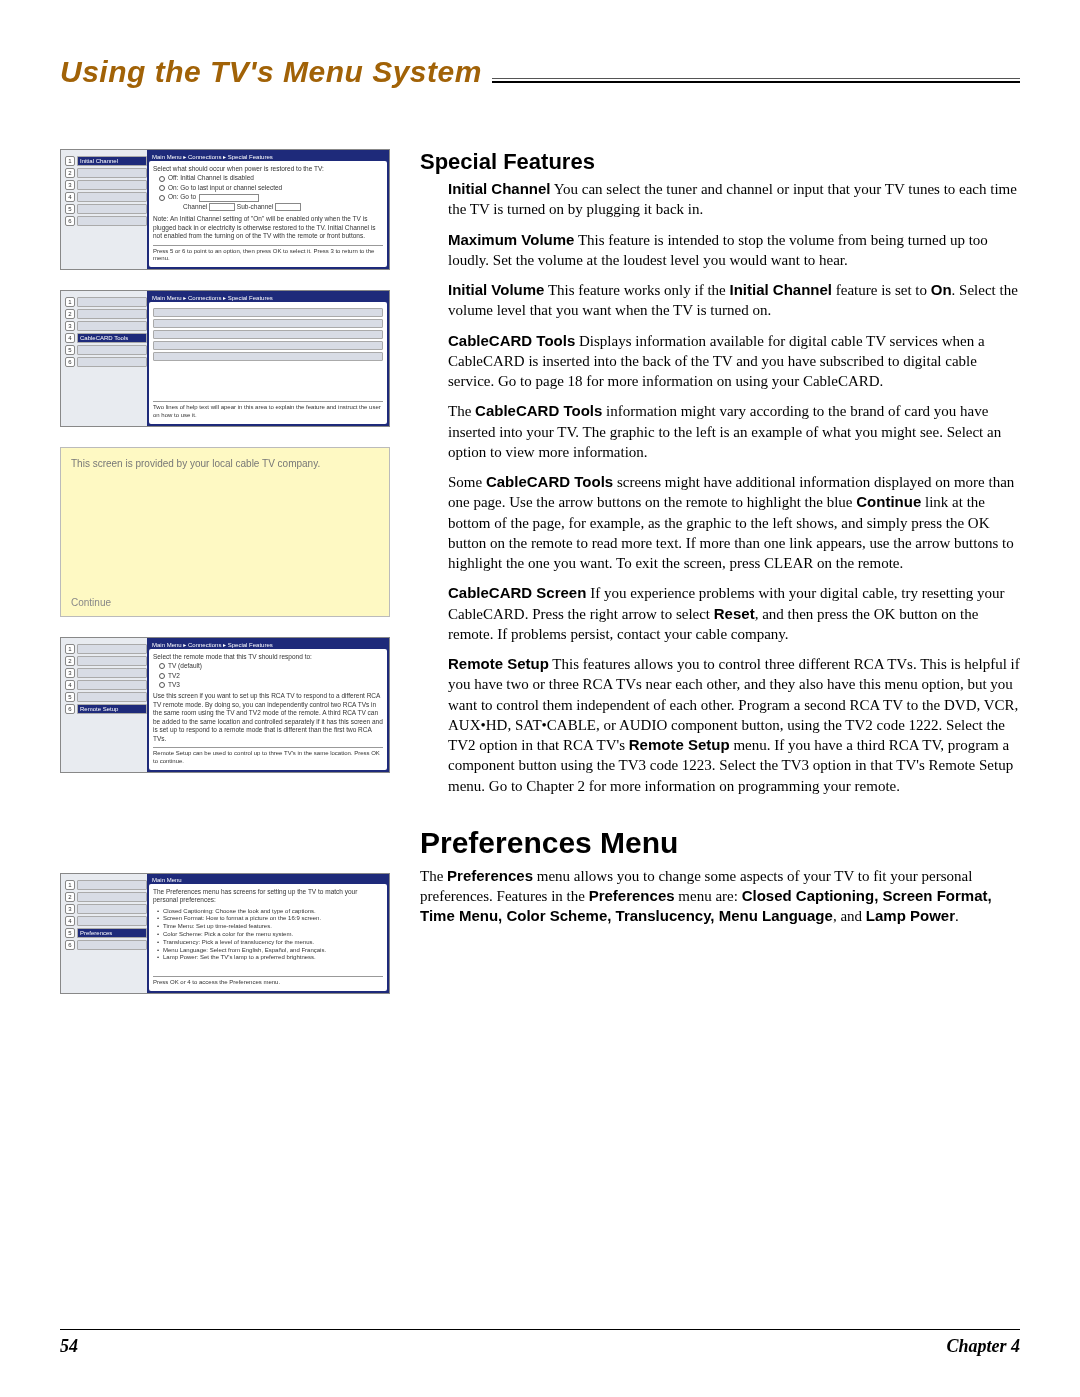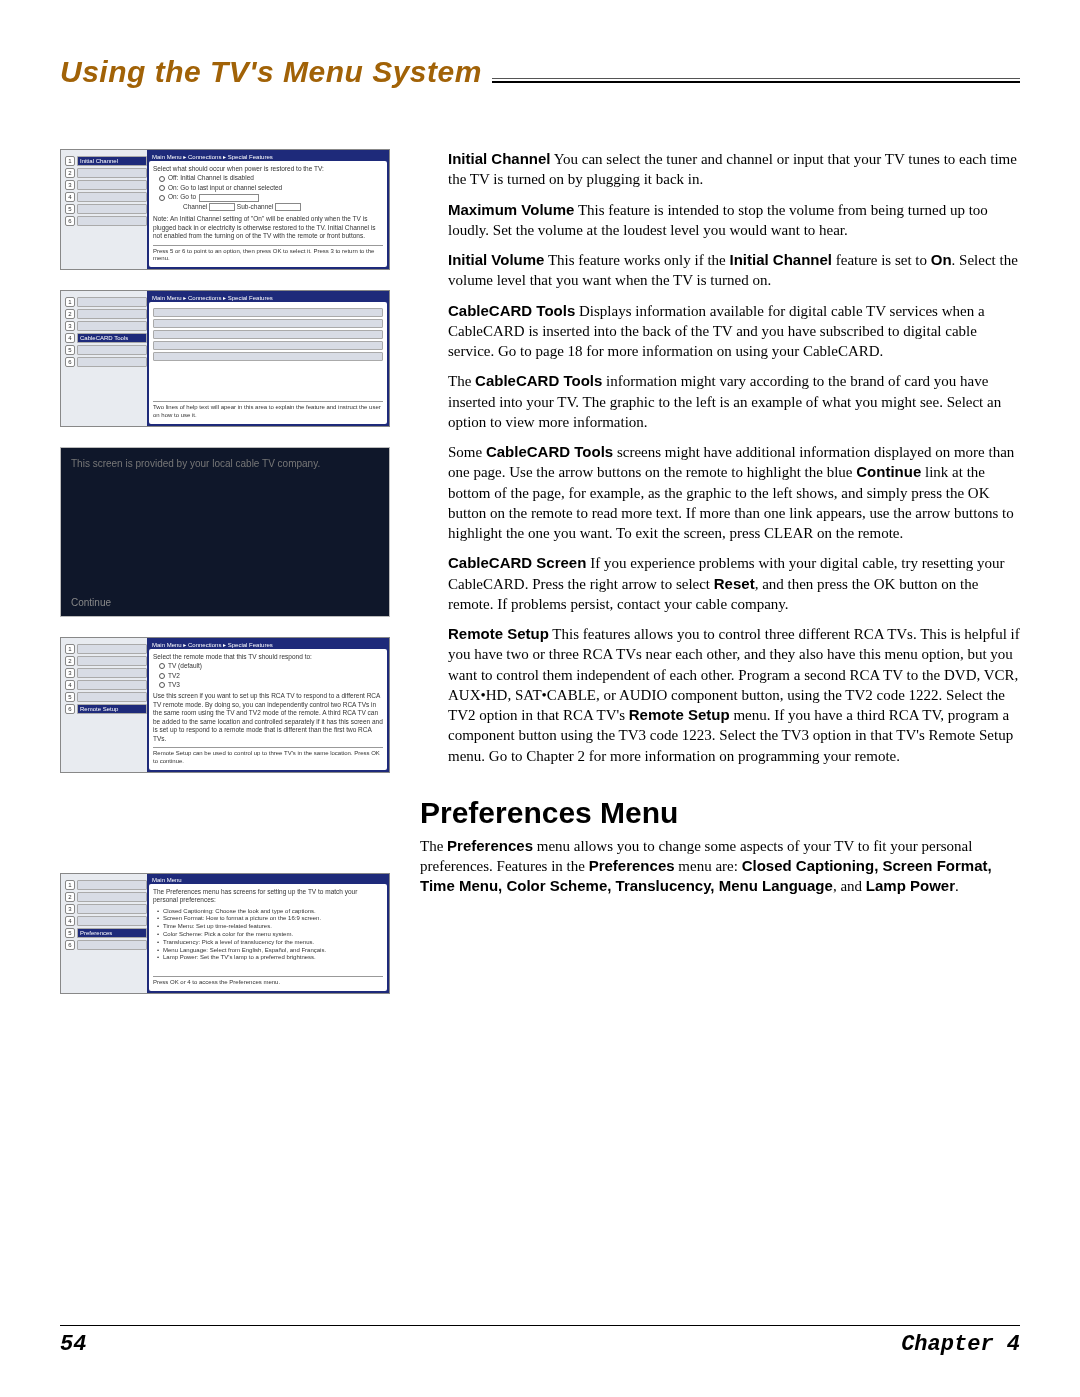--- a/index.html
+++ b/index.html
@@ -25,23 +25,23 @@
   .tab.sel .tab-lbl { background:#1e2a7a; color:#fff; }
   .ss-panel { flex:1; background:#1e2a7a; padding:2px; }
   .ss-panel-head { color:#fff; font-size:6px; padding:1px 3px; }
   .ss-panel-body { background:#fff; border-radius:2px; padding:4px; font-size:6.5px; line-height:1.3; }
   .ss-help { border-top:1px solid #999; margin-top:4px; padding-top:2px; font-size:6px; }
   .radio { display:flex; align-items:center; gap:3px; margin:1px 0 1px 6px;}
   .radio .r { width:6px; height:6px; border:1px solid #555; border-radius:50%; }
   .inputbox { display:inline-block; border:1px solid #888; background:#fff; height:8px; width:60px; vertical-align:middle;}
   .inputbox.s { width:26px; }
   .row-line { border:1px solid #aaa; background:#d8dce5; height:9px; margin:2px 0; border-radius:1px;}
-  .cable-screen { border:1px solid #bbb; background:#0f172a; font-family: Arial, Helvetica, sans-serif; font-size:10px; padding:10px; color:#777; height:170px; position:relative;}
+  .cable-screen { border:1px solid #bbb; background:#fef9c3; font-family: Arial, Helvetica, sans-serif; font-size:10px; padding:10px; color:#777; height:170px; position:relative;}
   .cable-screen .cont { position:absolute; bottom:8px; left:10px; color:#888;}
-  .footer { position:absolute; bottom:40px; left:60px; right:60px; border-top:1px solid #000; padding-top:6px; display:flex; justify-content:space-between; font-style:italic; font-family: Liberation Mono, monospace; font-weight:bold; font-size:22px;}
+  .footer { position:absolute; bottom:40px; left:60px; right:60px; border-top:1px solid #000; padding-top:6px; display:flex; justify-content:space-between; font-style:italic; font-family: Liberation Serif, serif; font-weight:bold; font-size:18px;}
   .spacer { height:60px; }
   ul.bullets { list-style:none; padding-left:4px; }
   ul.bullets li { font-size:6px; position:relative; padding-left:6px; line-height:1.3;}
   ul.bullets li:before { content:"•"; position:absolute; left:0; }
 </style>
 </head>
 <body>
 
 <div class="page">
   <div class="title-rule">
@@ -248,20 +248,21 @@
               </ul>
               <div class="ss-help" style="margin-top:14px;">Press OK or 4  to access the Preferences menu.</div>
             </div>
           </div>
         </div>
       </div>
 
     </div>
 
     <div class="right">
+      <h2>Special Features</h2>
 
       <p class="indent"><b>Initial Channel</b><span>   You can select the tuner and channel or input that your TV tunes to each time the TV is turned on by plugging it back in.</span></p>
 
       <p class="indent"><b>Maximum Volume</b><span>   This feature is intended to stop the volume from being turned up too loudly. Set the volume at the loudest level you would want to hear.</span></p>
 
       <p class="indent"><b>Initial Volume</b><span>   This feature works only if the </span><b>Initial Channel</b><span> feature is set to </span><b>On</b><span>. Select the volume level that you want when the TV is turned on.</span></p>
 
       <p class="indent"><b>CableCARD Tools</b><span>   Displays information available for digital cable TV services when a CableCARD is inserted into the back of the TV and you have subscribed to digital cable service. Go to page 18 for more information on using your CableCARD.</span></p>
 
       <p class="indent"><span>The </span><b>CableCARD Tools</b><span> information might vary according to the brand of card you have inserted into your TV. The graphic to the left is an example of what you might see. Select an option to view more information.</span></p>

